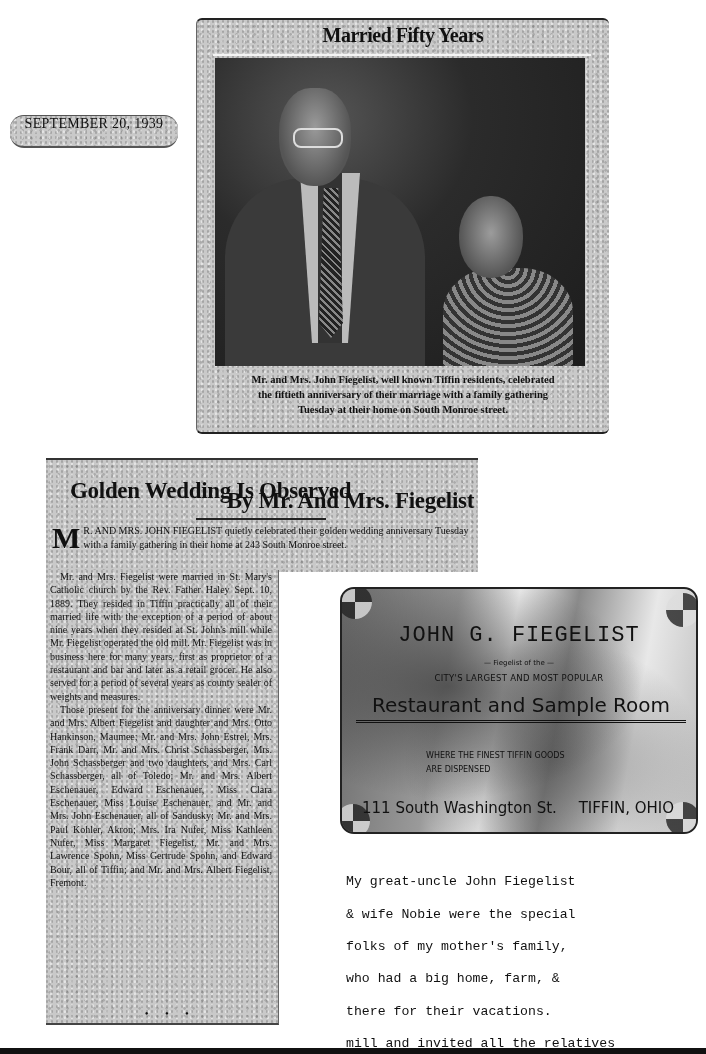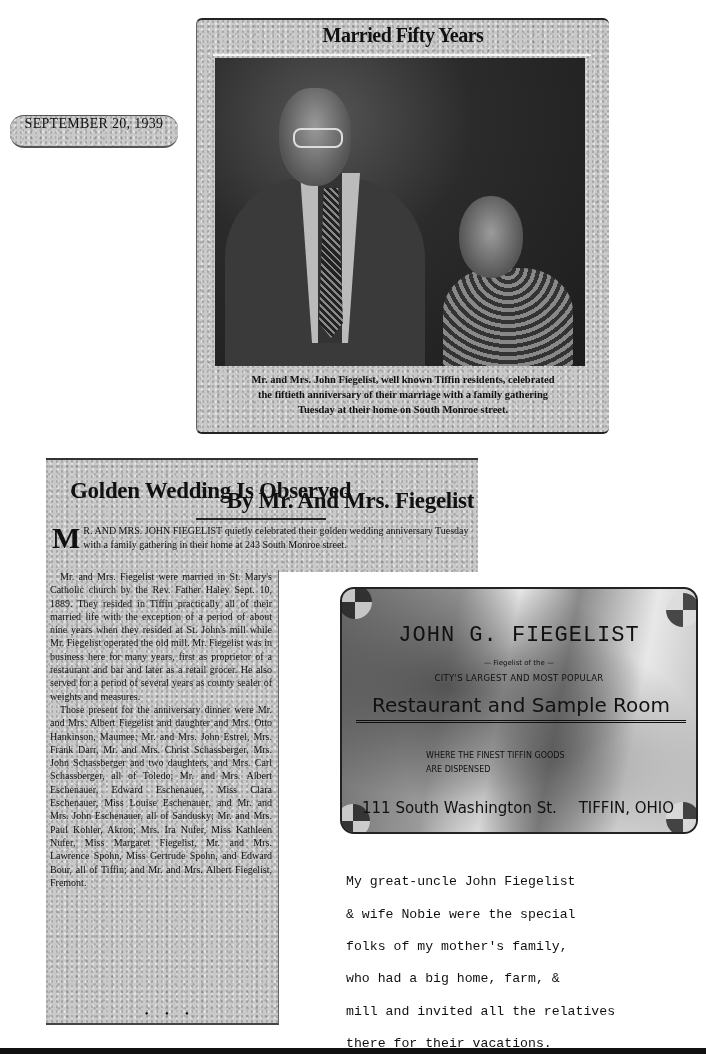--- a/index.html
+++ b/index.html
@@ -112,22 +112,22 @@
     <div class="card-addr">111 South Washington St.</div>
     <div class="card-city">TIFFIN, OHIO</div>
   </div>
 </div>
 
 <div class="typed">
 <div>My great-uncle John Fiegelist</div>
 <div>&amp; wife Nobie were the special</div>
 <div>folks of my mother's family,</div>
 <div>who had a big home, farm, &amp;</div>
+<div>there for their vacations.</div>
 <div>mill and invited all the relatives</div>
-<div>there for their vacations.</div>
 
 
 
 
 
 </div>
 
 <div class="bottom-bar"></div>
 
 </body></html>

